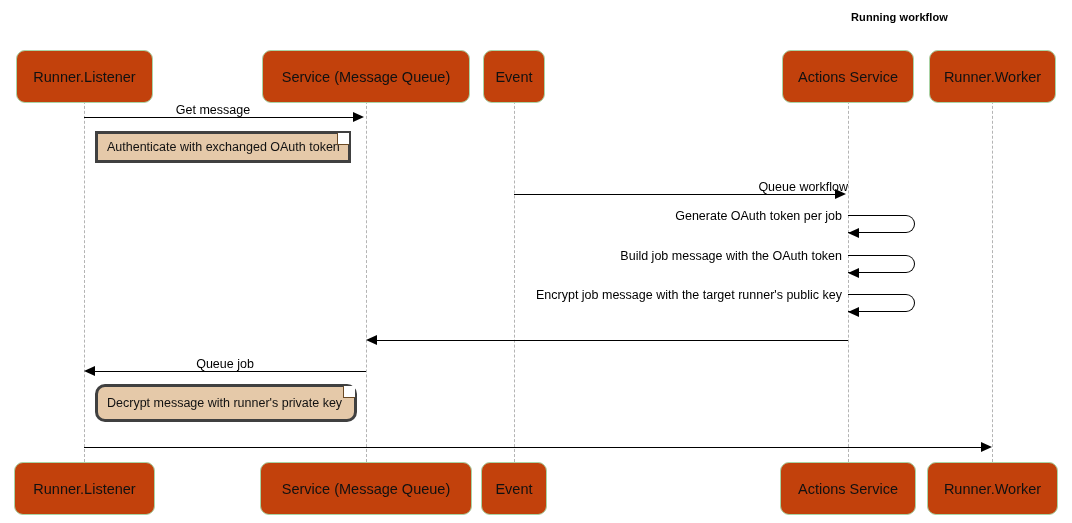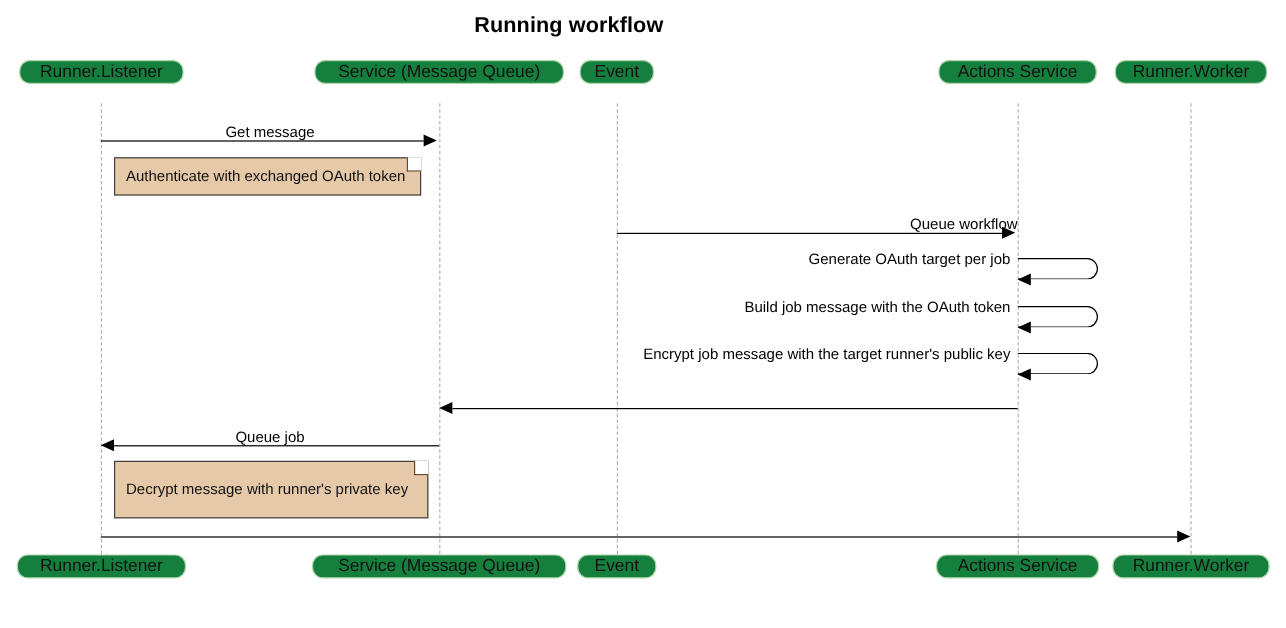--- a/index.html
+++ b/index.html
@@ -17,40 +17,40 @@
   }
   #diagram-root {
     position: absolute;
     inset: 0;
   }
   .diagram-title {
     position: absolute;
     top: 11px;
     left: 0;
     width: 948px;
-    text-align: center;
-    font-size: 18px;
+    text-align: right;
+    font-size: 11px;
     font-weight: bold;
     letter-spacing: 0.1px;
     color: #000000;
   }
   
   .participant {
     position: absolute;
     box-sizing: border-box;
-    background: #15803d;
+    background: #c2410c;
     border: 1px solid #a9d3a5;
     border-radius: 9px;
     display: flex;
     align-items: center;
     justify-content: center;
     font-size: 14.5px;
     color: #111111;
     white-space: nowrap;
-    height: 20px;
+    height: 53px;
   }
   
   .lifeline {
     position: absolute;
     width: 0;
     border-left: 1px dashed #b4b4b4;
   }
   
   .msg-line {
     position: absolute;
@@ -89,21 +89,21 @@
     border: 1.4px solid #000000;
     border-left: none;
     border-top-right-radius: 11px;
     border-bottom-right-radius: 11px;
   }
   
   .note {
     position: absolute;
     box-sizing: border-box;
     background: #e5c9a9;
-    border: 1px solid #404040;
+    border: 3px solid #404040;
     font-size: 12.5px;
     color: #111111;
     display: flex;
     align-items: center;
     padding-left: 9px;
     white-space: nowrap;
   }
   .note-fold {
     position: absolute;
     top: -1px;
@@ -153,53 +153,53 @@
   <div class="participant" style="left:481px; top:462px; width:66px;">
     <span>Event</span>
   </div>
   <div class="participant" style="left:780px; top:462px; width:136px;">
     <span>Actions Service</span>
   </div>
   <div class="participant" style="left:927px; top:462px; width:131px;">
     <span>Runner.Worker</span>
   </div>
 
-  <div class="msg-label" style="left:84px; top:103px; width:282px;">Get message</div>
+  <div class="msg-label" style="left:72px; top:103px; width:282px;">Get message</div>
   <div class="msg-line" style="left:84px; top:117px; width:269px;"></div>
   <div class="arrowhead right" style="left:353px; top:112px;"></div>
 
   <div class="note" style="left:95px; top:131px; width:256px; height:32px;">
     <span>Authenticate with exchanged OAuth token</span>
     <span class="note-fold"></span>
   </div>
 
   <div class="msg-label" style="left:514px; top:180px; width:334px;text-align:right;">Queue workflow</div>
   <div class="msg-line" style="left:514px; top:194px; width:321px;"></div>
   <div class="arrowhead right" style="left:835px; top:189px;"></div>
 
-  <div class="msg-label right-align" style="left:548px; top:209px; width:294px;">Generate OAuth target per job</div>
+  <div class="msg-label right-align" style="left:548px; top:209px; width:294px;">Generate OAuth token per job</div>
   <div class="self-loop" style="left:848px; top:215px; width:67px; height:18px;"></div>
   <div class="arrowhead left" style="left:848px; top:228px;"></div>
 
   <div class="msg-label right-align" style="left:528px; top:249px; width:314px;">Build job message with the OAuth token</div>
   <div class="self-loop" style="left:848px; top:255px; width:67px; height:18px;"></div>
   <div class="arrowhead left" style="left:848px; top:268px;"></div>
 
   <div class="msg-label right-align" style="left:440px; top:288px; width:402px;">Encrypt job message with the target runner's public key</div>
   <div class="self-loop" style="left:848px; top:294px; width:67px; height:18px;"></div>
   <div class="arrowhead left" style="left:848px; top:307px;"></div>
 
   <div class="msg-line" style="left:377px; top:340px; width:471px;"></div>
   <div class="arrowhead left" style="left:366px; top:335px;"></div>
 
   <div class="msg-label" style="left:84px; top:357px; width:282px;">Queue job</div>
   <div class="msg-line" style="left:95px; top:371px; width:271px;"></div>
   <div class="arrowhead left" style="left:84px; top:366px;"></div>
 
-  <div class="note" style="left:95px; top:384px; width:262px; height:48px;">
+  <div class="note" style="left:95px; top:384px; width:262px; height:38px;border-radius:10px;">
     <span>Decrypt message with runner's private key</span>
     <span class="note-fold"></span>
   </div>
 
   <div class="msg-line" style="left:84px; top:447px; width:897px;"></div>
   <div class="arrowhead right" style="left:981px; top:442px;"></div>
 
 </div>
 
 </body></html>

